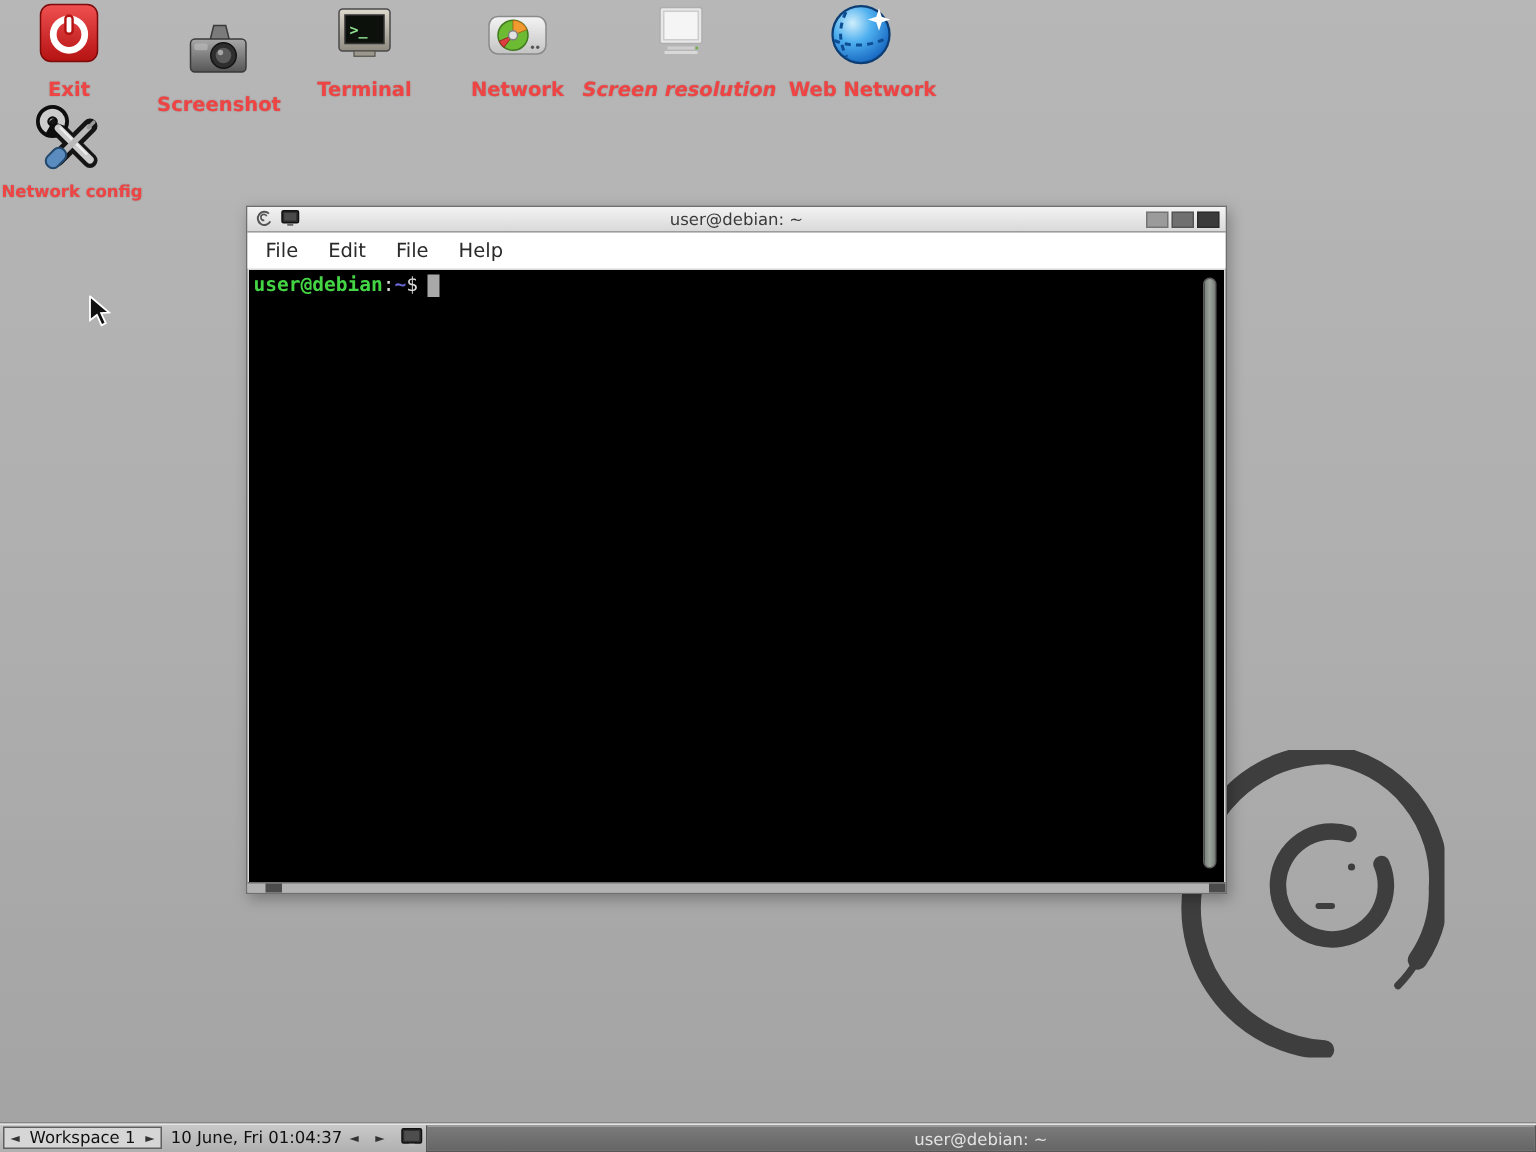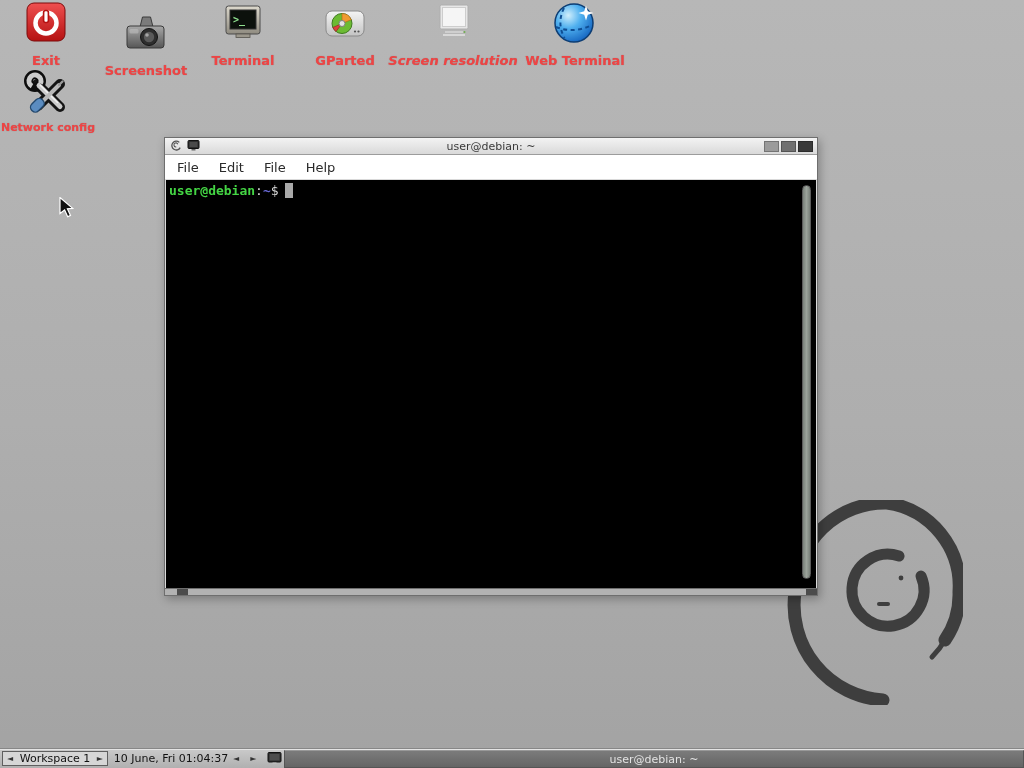--- a/index.html
+++ b/index.html
@@ -142,21 +142,21 @@
         </defs>
       <rect x="4" y="9" width="38" height="25" rx="6" fill="url(#gHdd)" stroke="#8a8a8a"></rect>
       <circle cx="20" cy="21.5" r="10" fill="#6cbb33" stroke="#3f7a1f"></circle>
       <path d="M20 21.5 L20 11.5 A10 10 0 0 1 29.3 17.7 Z" fill="#f09a30" stroke="#a86414" stroke-width=".6"></path>
       <path d="M20 21.5 L10.8 25.5 A10 10 0 0 0 14 29.5 Z" fill="#dd4040" stroke="#8f1f1f" stroke-width=".6"></path>
       <circle cx="20" cy="21.5" r="3" fill="#e3e3e3" stroke="#7f7f7f"></circle>
       <circle cx="33" cy="29.5" r="1.1" fill="#555"></circle>
       <circle cx="36.5" cy="29.5" r="1.1" fill="#555"></circle>
     </svg>
   </div>
-  <div class="dlabel">GParted</div>
+  <div class="dlabel">Network</div>
 </div>
 
 <div class="dicon" style="left:386px; top:2px; width:134px;font-style:italic;">
   <div class="art">
     <svg width="46" height="44" viewBox="0 0 46 44">
       <rect x="10" y="3" width="28" height="24" rx="1.5" fill="#e7e7e7" stroke="#aeaeae"></rect>
       <rect x="12.5" y="5.5" width="23" height="19" fill="#f5f5f5" stroke="#cdcdcd"></rect>
       <rect x="15" y="29" width="18" height="2" fill="#cfcfcf"></rect>
       <rect x="13" y="32" width="22" height="2" fill="#d8d8d8"></rect>
       <circle cx="34.5" cy="30" r="1" fill="#6fae4f"></circle>
@@ -174,21 +174,21 @@
             <stop offset=".45" stop-color="#4fb0ef"></stop>
         <stop offset="1" stop-color="#1565c0"></stop>
           </radialGradient>
         </defs>
       <circle cx="22" cy="21" r="19" fill="url(#gGlobe)" stroke="#0c3d74" stroke-width="1.5"></circle>
       <path d="M12 6 Q4.5 21 12.5 36" fill="none" stroke="#0e4e94" stroke-width="2" stroke-dasharray="4 3.5"></path>
       <path d="M4 25 Q22 32 40 23" fill="none" stroke="#0e4e94" stroke-width="2" stroke-dasharray="4 3.5"></path>
       <path d="M34 3.5 l1.8 5.7 5.7 1.8 -5.7 1.8 -1.8 5.7 -1.8 -5.7 -5.7 -1.8 5.7 -1.8 Z" fill="#ffffff"></path>
     </svg>
   </div>
-  <div class="dlabel">Web Terminal</div>
+  <div class="dlabel">Web Network</div>
 </div>
 
 <div class="dicon" style="left:4px; top:68px; width:88px;">
   <div class="art" style="height:50px;">
     <svg width="50" height="50" viewBox="0 0 50 50">
       <g stroke="#0d0d0d" stroke-width="10" stroke-linecap="round" fill="none" opacity=".95">
         <path d="M14 16 L37 39"></path>
           <path d="M15 38 L37 16"></path>
       </g>
       <circle cx="12" cy="13" r="6.5" fill="none" stroke="#0d0d0d" stroke-width="9"></circle>

